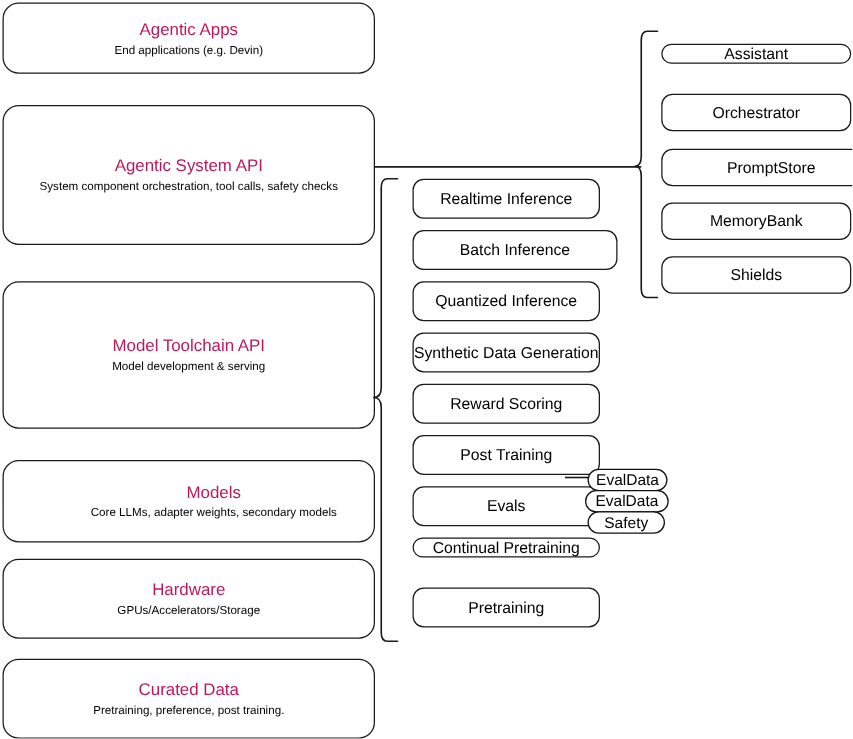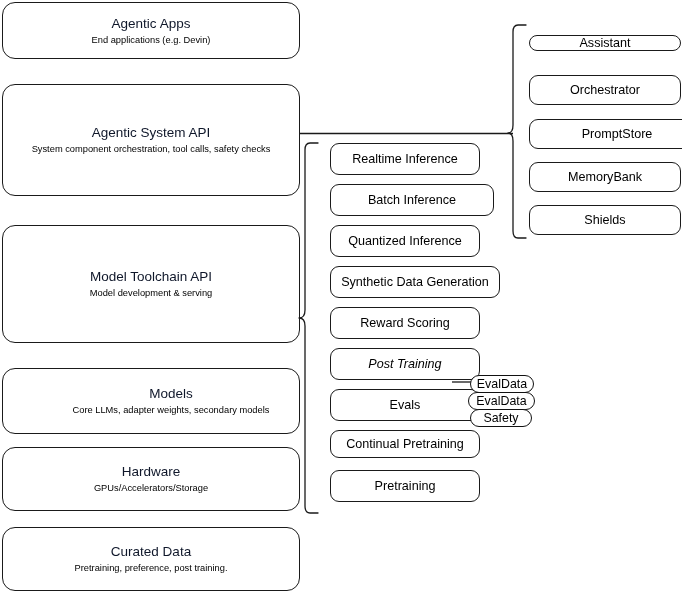--- a/index.html
+++ b/index.html
@@ -26,21 +26,21 @@
     background: #ffffff;
     display: flex;
     flex-direction: column;
     align-items: center;
     justify-content: center;
     text-align: center;
   }
   .box .title {
     font-size: 13.5px;
     line-height: 17px;
-    color: #0f172a;
+    color: #be185d;
     white-space: nowrap;
   }
   .box .subtitle {
     font-size: 9.3px;
     line-height: 13px;
     color: #000000;
     margin-top: 2px;
     white-space: nowrap;
   }
   .stack-box {
@@ -146,33 +146,33 @@
 
   <div class="stack-box" style="left:330px; top:143px; width:150px; height:32px;">
     <span class="label">Realtime Inference</span>
   </div>
   <div class="stack-box" style="left:330px; top:184px; width:164px; height:32px;">
     <span class="label">Batch Inference</span>
   </div>
   <div class="stack-box" style="left:330px; top:225px; width:150px; height:32px;">
     <span class="label">Quantized Inference</span>
   </div>
-  <div class="stack-box" style="left:330px; top:266px; width:170px; height:32px;">
+  <div class="stack-box" style="left:330px; top:266px; width:150px; height:32px;">
     <span class="label">Synthetic Data Generation</span>
   </div>
   <div class="stack-box" style="left:330px; top:307px; width:150px; height:32px;">
     <span class="label">Reward Scoring</span>
   </div>
-  <div class="stack-box" style="left:330px; top:348px; width:150px; height:32px;font-style:italic;">
+  <div class="stack-box" style="left:330px; top:348px; width:150px; height:32px;">
     <span class="label">Post Training</span>
   </div>
   <div class="stack-box" style="left:330px; top:389px; width:150px; height:32px;">
     <span class="label">Evals</span>
   </div>
-  <div class="stack-box" style="left:330px; top:430px; width:150px; height:28px;">
+  <div class="stack-box" style="left:330px; top:430px; width:150px; height:16px;">
     <span class="label">Continual Pretraining</span>
   </div>
   <div class="stack-box" style="left:330px; top:470px; width:150px; height:32px;">
     <span class="label">Pretraining</span>
   </div>
 
   <div class="pill" style="left:470px; top:375px; width:64px; height:18px; z-index:5;">
     <span class="label">EvalData</span>
   </div>
   <div class="pill" style="left:468px; top:392px; width:67px; height:18px; z-index:6;">

